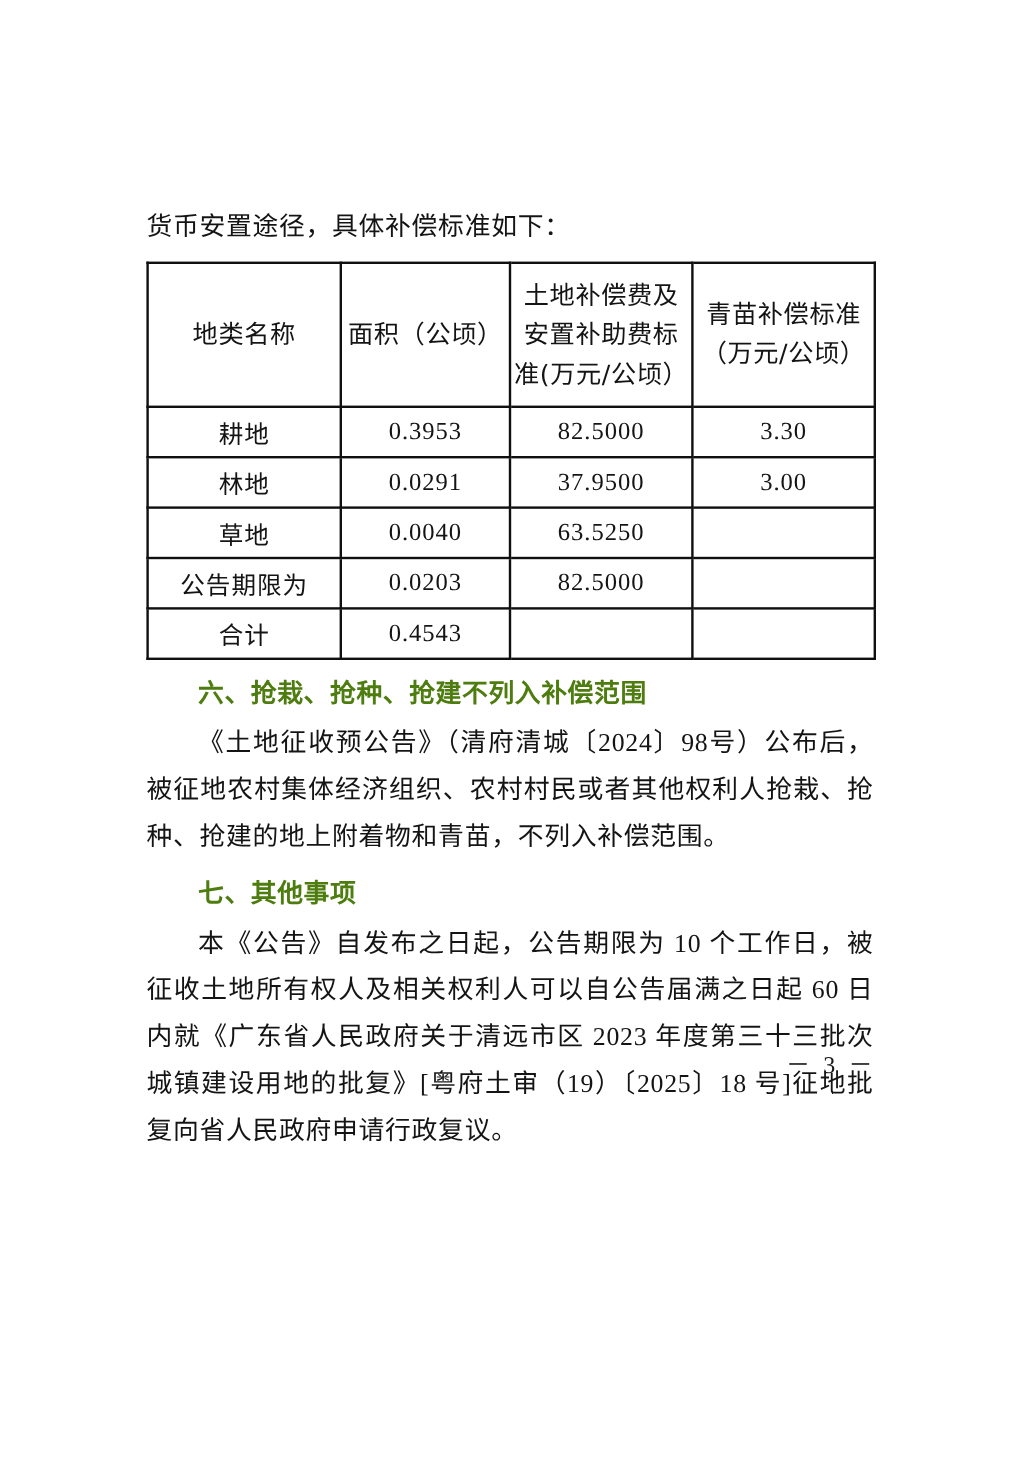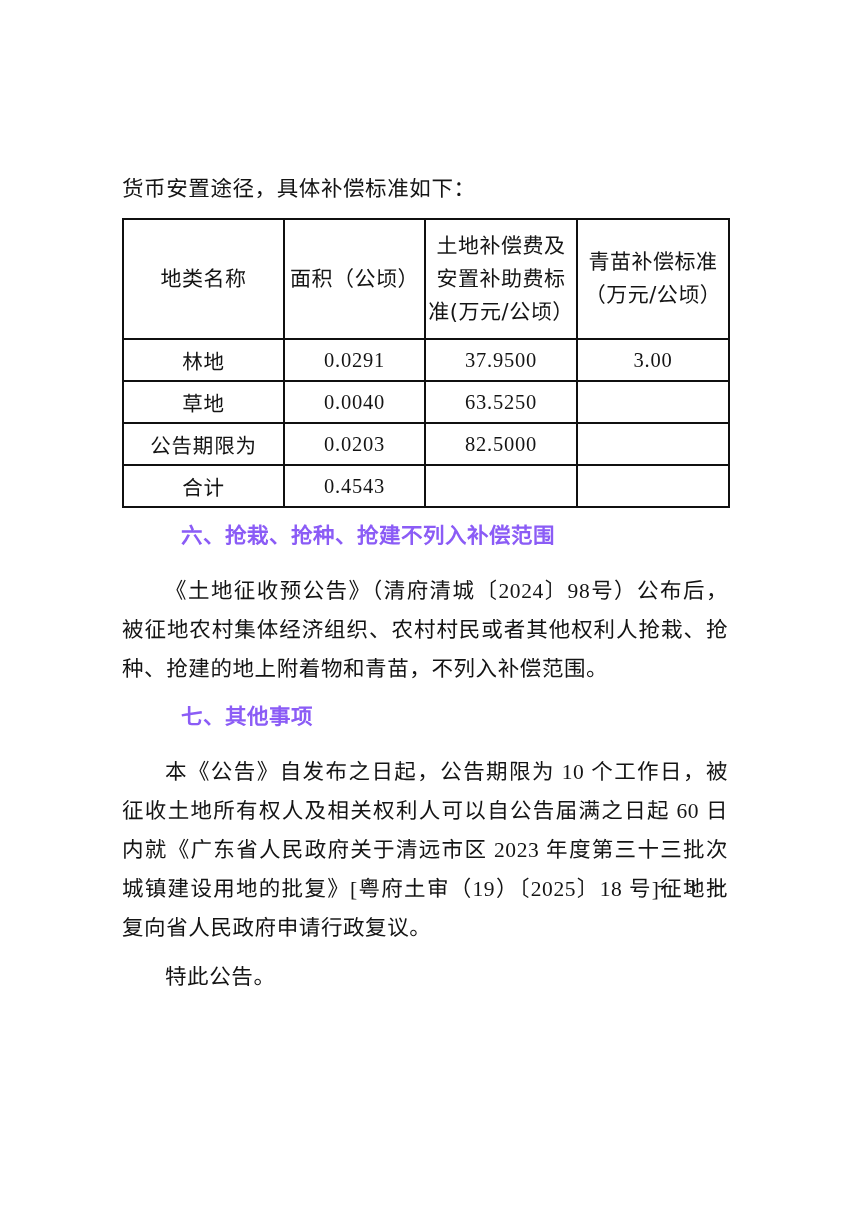--- a/index.html
+++ b/index.html
@@ -41,22 +41,22 @@
   .indent2 {
     text-indent: 2em;
   }
   .section-heading {
     font-size: 21.5px;
     line-height: 39px;
     font-weight: bold;
     font-family: Liberation Serif, serif;
     letter-spacing: 0.5px;
     text-indent: 2em;
-    margin: 16px;
-    color: #8b5cf6;
+    margin: 0;
+    color: #4d7c0f;
   }
   .gap-before-heading { margin-top: 9px; }
   .gap-after-heading  { margin-top: 2px; }
   .closing { margin-top: 10px; }
 
   
   .comp-table {
     border-collapse: collapse;
     width: 606px;
     margin: 9px 0 4px 0;
@@ -135,20 +135,26 @@
             <div>准(万元/公顷）</div>
           </th>
           <th class="th-multiline">
             <div>青苗补偿标准</div>
             <div>（万元/公顷）</div>
           </th>
         </tr>
       </thead>
       <tbody>
         <tr>
+          <td class="cell-label">耕地</td>
+          <td class="cell-num">0.3953</td>
+          <td class="cell-num">82.5000</td>
+          <td class="cell-num">3.30</td>
+        </tr>
+        <tr>
           <td class="cell-label">林地</td>
           <td class="cell-num">0.0291</td>
           <td class="cell-num">37.9500</td>
           <td class="cell-num">3.00</td>
         </tr>
         <tr>
           <td class="cell-label">草地</td>
           <td class="cell-num">0.0040</td>
           <td class="cell-num">63.5250</td>
           <td class="cell-num"></td>
@@ -167,18 +173,17 @@
         </tr>
       </tbody>
     </table>
 
     <p class="section-heading gap-before-heading">六、抢栽、抢种、抢建不列入补偿范围</p>
     <p class="para indent2 gap-after-heading">《土地征收预公告》（清府清城〔2024〕98号）公布后，被征地农村集体经济组织、农村村民或者其他权利人抢栽、抢种、抢建的地上附着物和青苗，不列入补偿范围。</p>
 
     <p class="section-heading gap-before-heading">七、其他事项</p>
     <p class="para indent2 gap-after-heading">本《公告》自发布之日起，公告期限为 10 个工作日，被征收土地所有权人及相关权利人可以自公告届满之日起 60 日内就《广东省人民政府关于清远市区 2023 年度第三十三批次城镇建设用地的批复》[粤府土审（19）〔2025〕18 号]征地批复向省人民政府申请行政复议。</p>
 
-    <p class="para indent2 closing">特此公告。</p>
 
   </div>
 
   <div class="page-number">－ 3 －</div>
 </div>
 
 </body></html>

